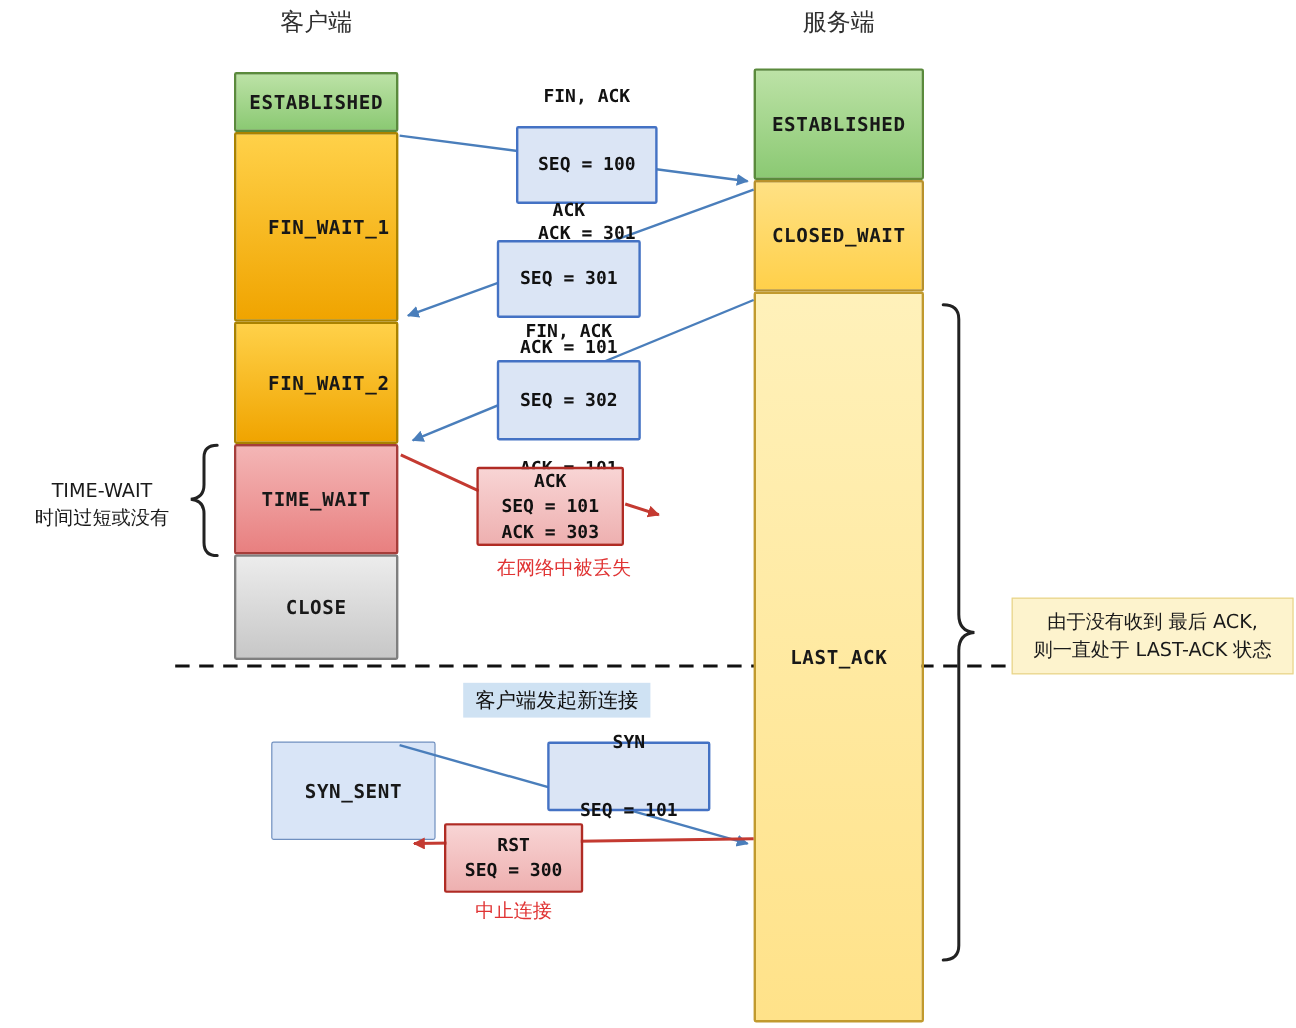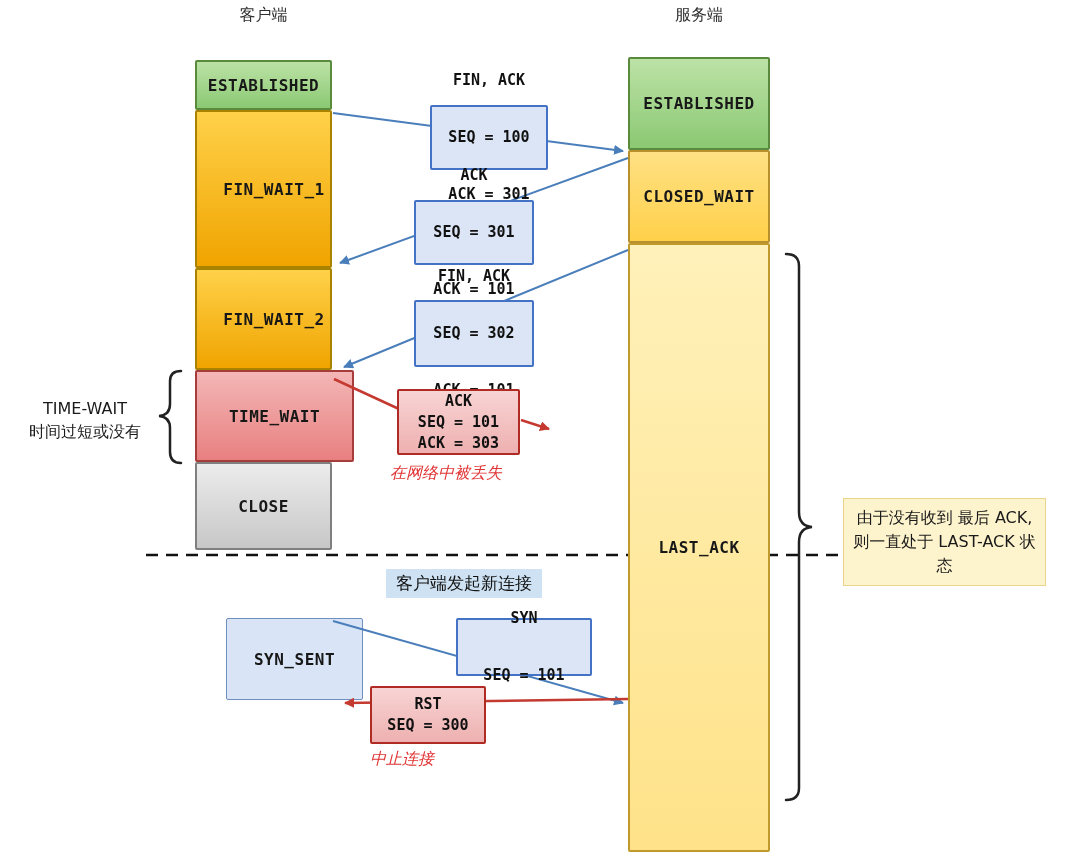--- a/index.html
+++ b/index.html
@@ -14,21 +14,21 @@
   .svg-layer {
     position: absolute; left: 0; top: 0;
     width: 1080px; height: 857px;
     pointer-events: none;
   }
   #svg-under { z-index: 1; }
   #svg-arrows { z-index: 3; }
 
   .col-title {
     position: absolute;
-    font-size: 16px;
+    font-size: 20px;
     color: #2f2f2f;
     text-align: center;
     z-index: 2;
     font-family: "DejaVu Sans", sans-serif;
   }
 
   .state {
     position: absolute;
     display: flex;
     align-items: center;
@@ -65,24 +65,23 @@
     border-radius: 2px;
     z-index: 4;
   }
   .msg.blue { background: #dbe5f5; border: 2px solid #4472c4; gap: 36px; }
   .msg.red  { background: linear-gradient(#f8d4d4, #eeb0b0); border: 2px solid #b02b24; }
 
   .caption {
     position: absolute;
     color: #e03333;
     font-size: 16px;
-    text-align: left;
+    text-align: center;
     z-index: 4;
     font-family: "DejaVu Sans", sans-serif;
-    font-style: italic;
   }
 
   .side-note {
     position: absolute;
     font-size: 16px;
     line-height: 23px;
     color: #1a1a1a;
     text-align: center;
     z-index: 2;
     font-family: "DejaVu Sans", sans-serif;
@@ -128,21 +127,21 @@
 
   <div class="state green" style="left:195px; top:60px; width:137px; height:50px;">
     <span>ESTABLISHED</span>
   </div>
   <div class="state orange" style="left:195px; top:110px; width:137px; height:158px;">
     <span>FIN_WAIT_1</span>
   </div>
   <div class="state orange" style="left:195px; top:268px; width:137px; height:102px;">
     <span>FIN_WAIT_2</span>
   </div>
-  <div class="state redstate" style="left:195px; top:370px; width:159px; height:92px;">
+  <div class="state redstate" style="left:195px; top:370px; width:137px; height:92px;">
     <span>TIME_WAIT</span>
   </div>
   <div class="state gray" style="left:195px; top:462px; width:137px; height:88px;">
     <span>CLOSE</span>
   </div>
 
   <div class="state green" style="left:628px; top:57px; width:142px; height:93px;">
     <span>ESTABLISHED</span>
   </div>
   <div class="state yellow" style="left:628px; top:150px; width:142px; height:93px;">
@@ -209,18 +208,18 @@
   <div class="highlight-label" style="left:386px; top:569px;">客户端发起新连接</div>
   <div class="state bluestate" style="left:178px; top:618px; width:137px; height:82px;margin-left:48px;">
     <span>SYN_SENT</span>
   </div>
 
   <div class="side-note" style="left:10px; top:397px; width:150px;">
     <div>TIME-WAIT</div>
     <div>时间过短或没有</div>
   </div>
 
-  <div class="yellow-note" style="left:843px; top:498px; width:203px;">
+  <div class="yellow-note" style="left:843px; top:498px; width:235px;">
     <div>由于没有收到 最后 ACK,</div>
     <div>则一直处于 LAST-ACK 状态</div>
   </div>
 
 </div>
 
 </body></html>

